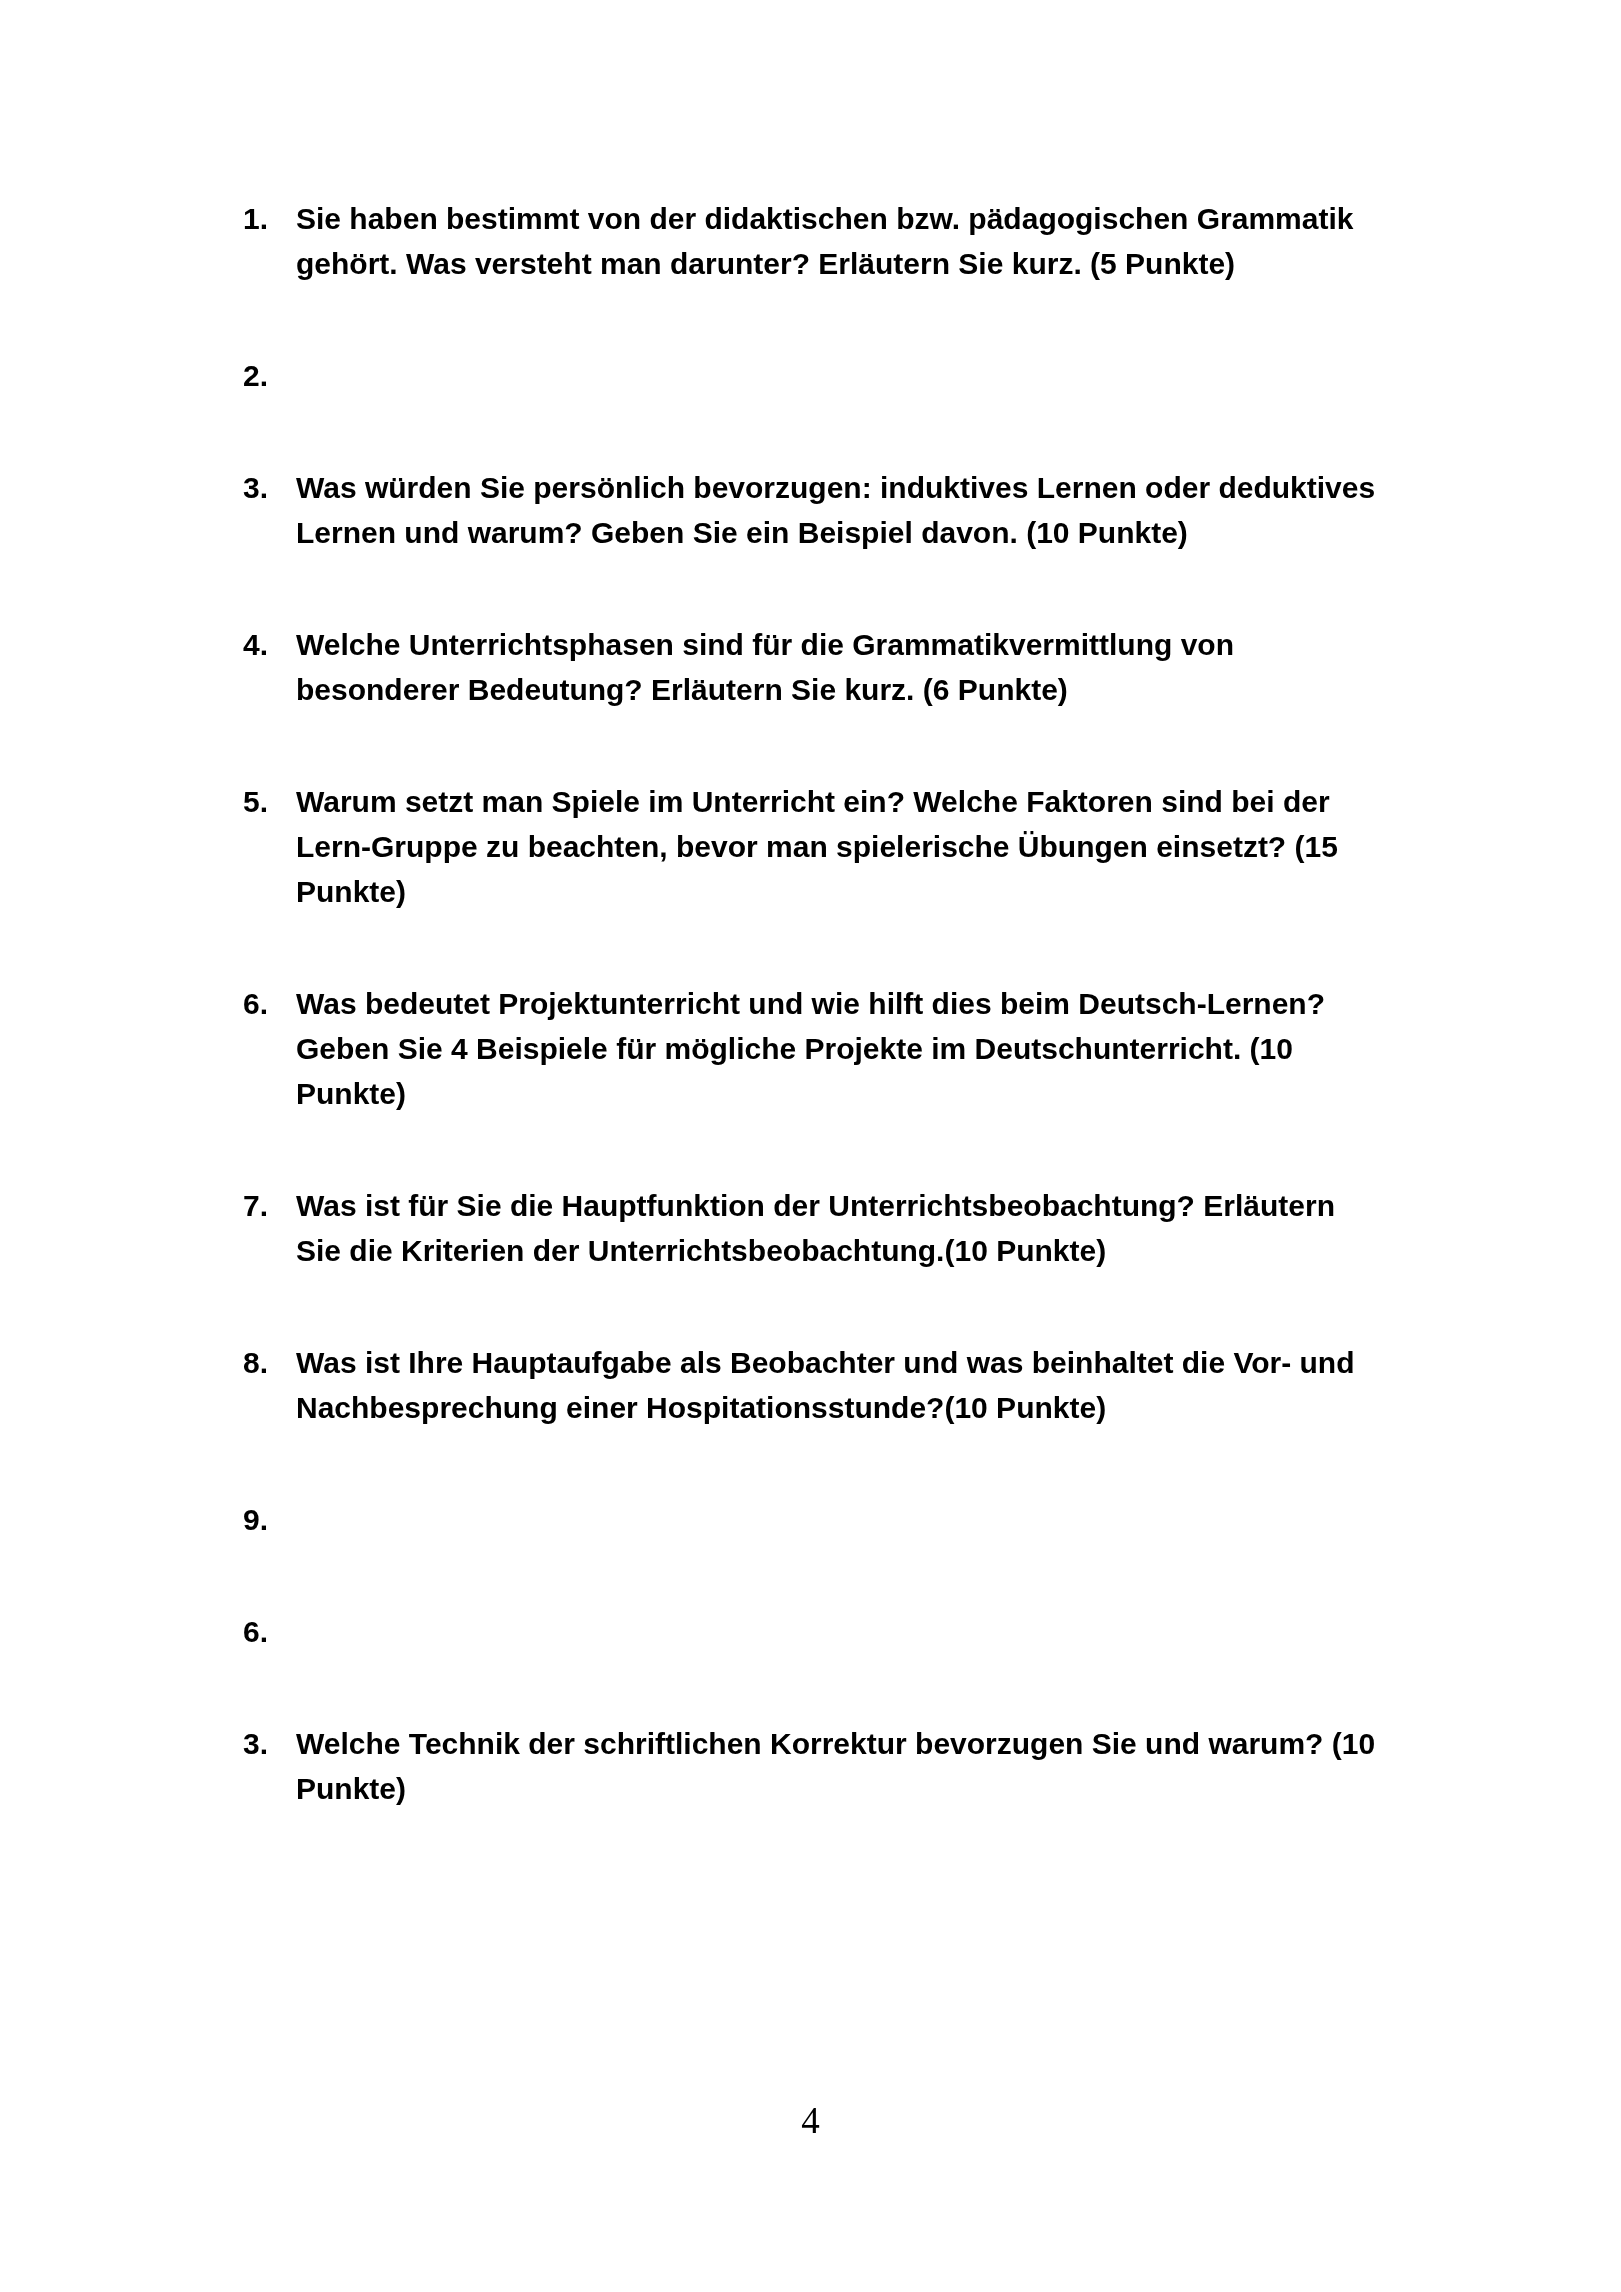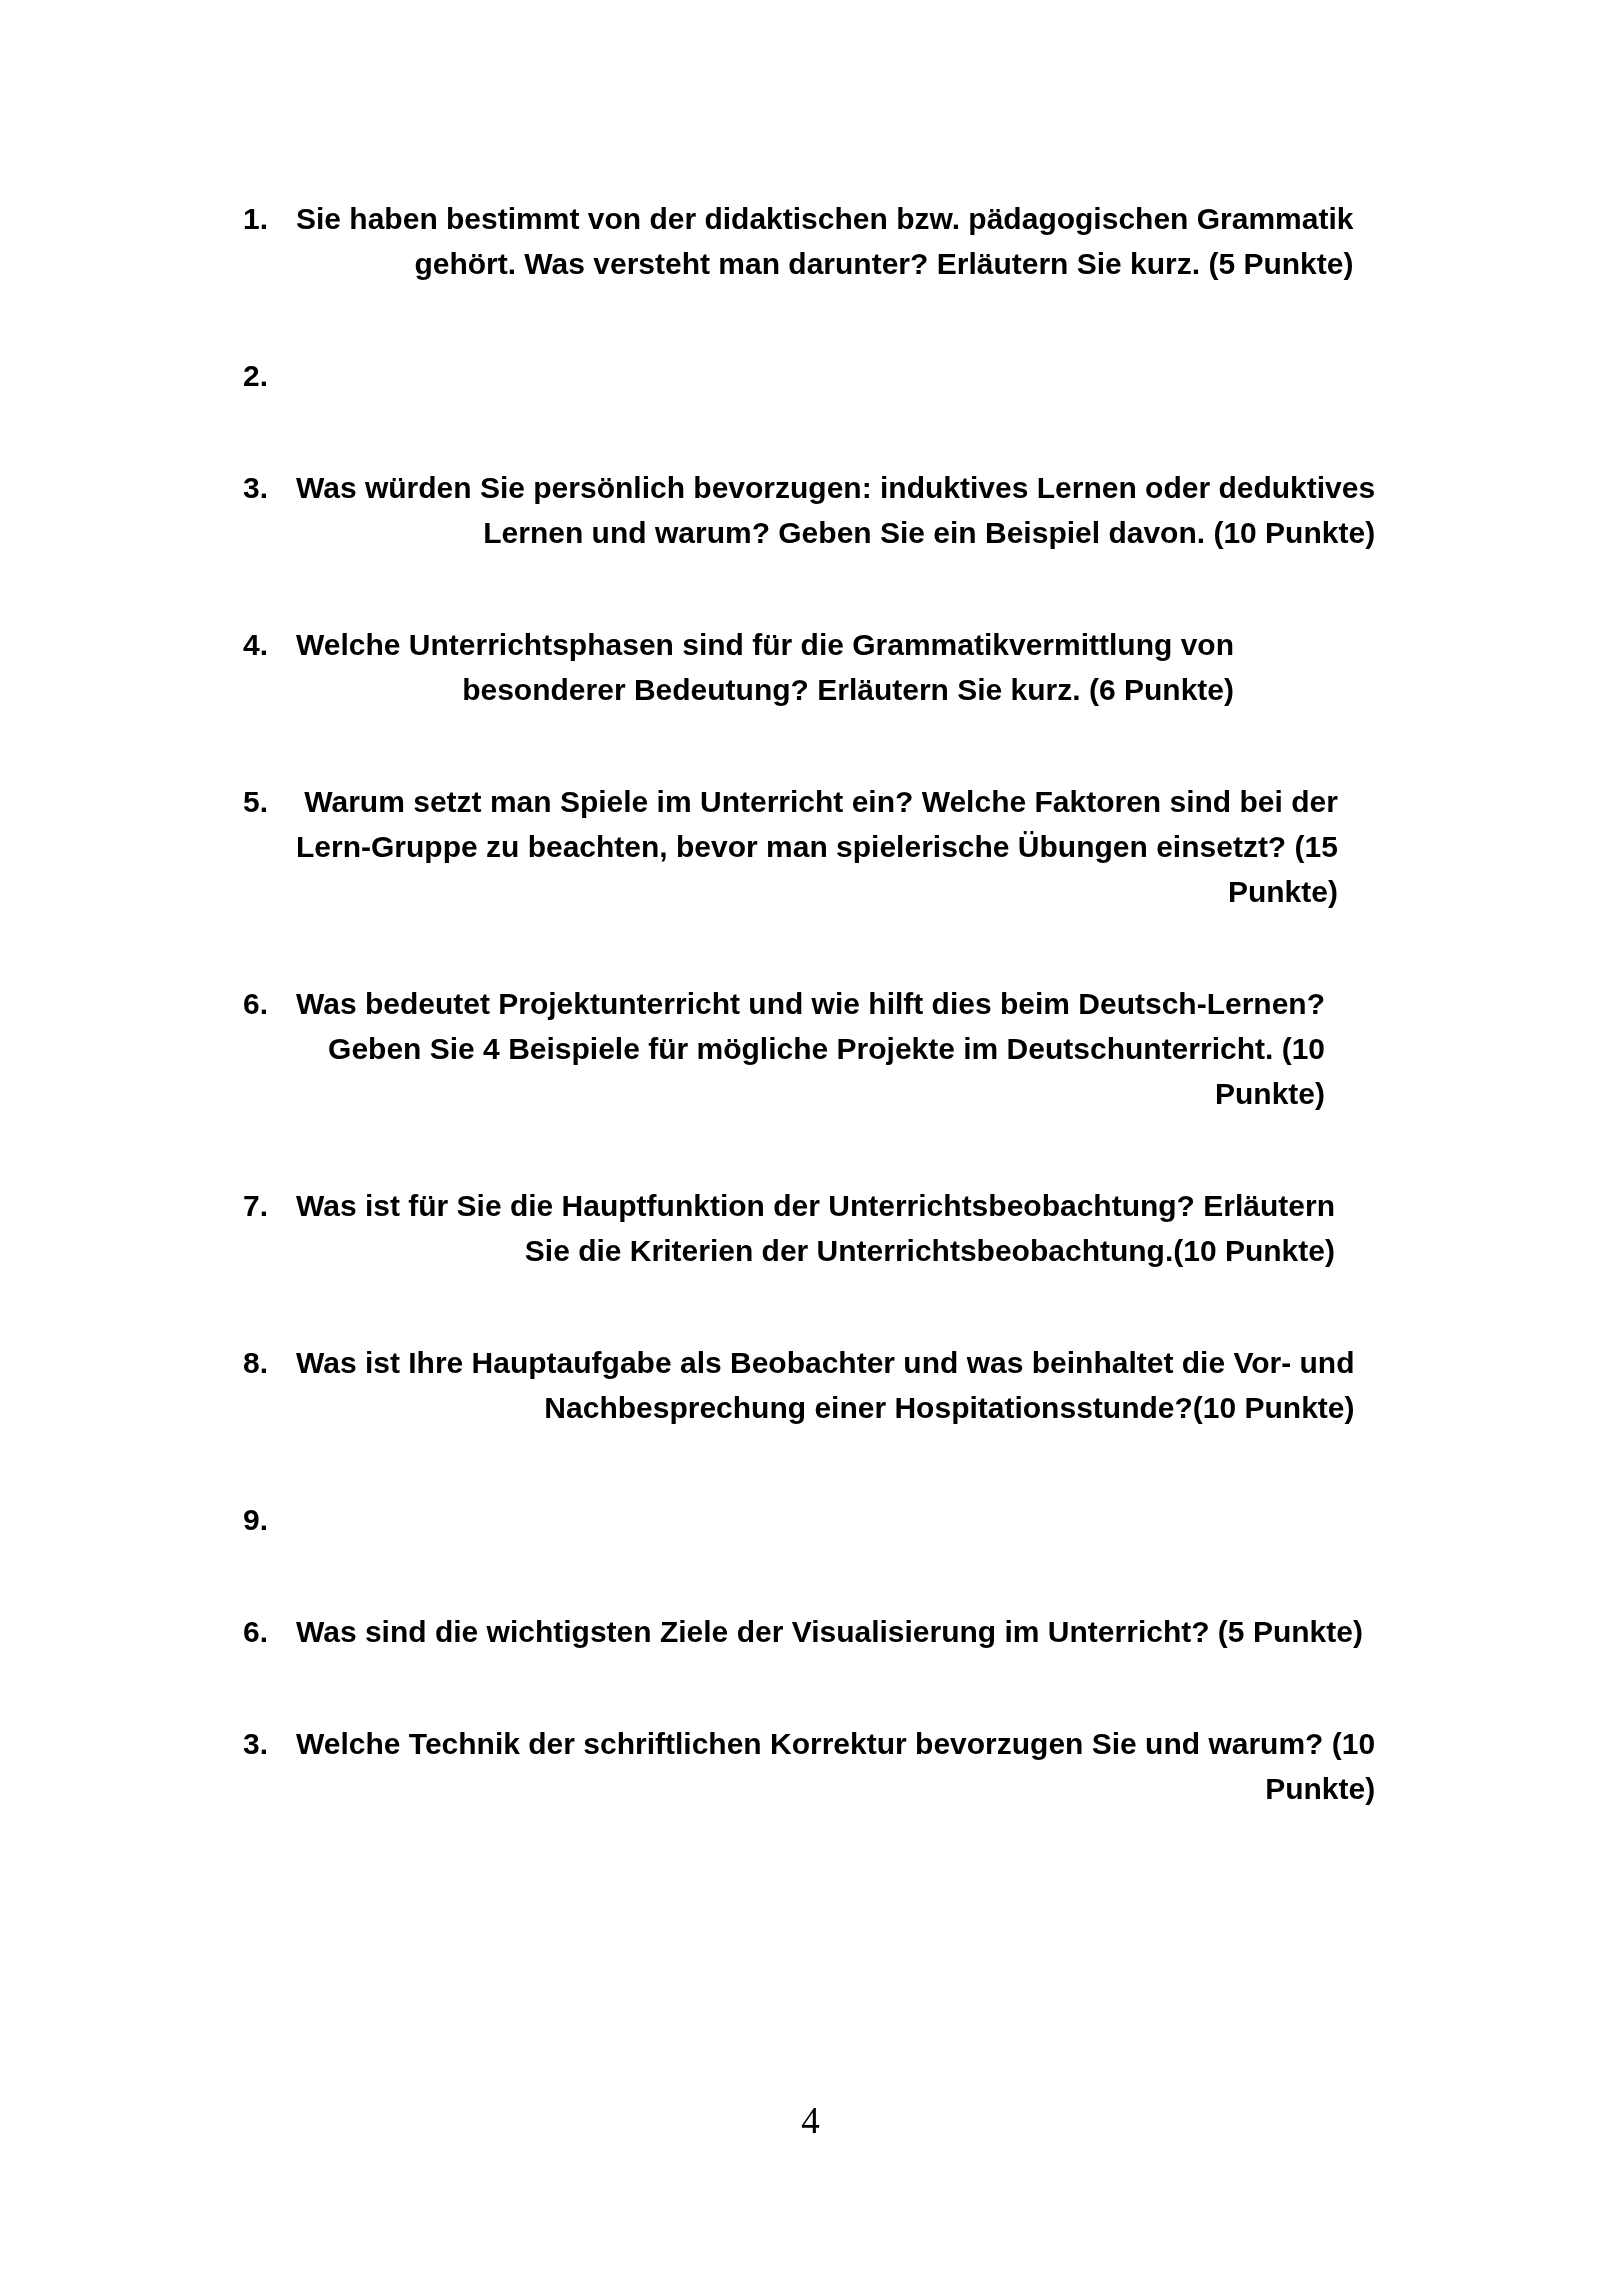--- a/index.html
+++ b/index.html
@@ -29,21 +29,20 @@
     font-weight: bold;
     font-size: 30px;
     line-height: 45px;
   }
   .q-num {
     flex: 0 0 53px;
   }
   .q-text {
     white-space: pre-line;
     max-width: 1157px;
-    text-align: right;
   }
   .page-number {
     position: absolute;
     top: 2099px;
     left: 0;
     width: 100%;
     text-align: center;
     color: #000000;
     font-family: "Liberation Serif", serif;
     font-size: 37px;
@@ -94,21 +93,20 @@
       <div class="q-item">
         <span class="q-num">8.</span>
         <span class="q-text">Was ist Ihre Hauptaufgabe als Beobachter und was beinhaltet die Vor- und
 Nachbesprechung einer Hospitationsstunde?(10 Punkte)</span>
       </div>
       <div class="q-item">
         <span class="q-num">9.</span>
       </div>
       <div class="q-item">
         <span class="q-num">6.</span>
-        <span class="q-text">Was sind die wichtigsten Ziele der Visualisierung im Unterricht? (5 Punkte)</span>
       </div>
       <div class="q-item">
         <span class="q-num">3.</span>
         <span class="q-text">Welche Technik der schriftlichen Korrektur bevorzugen Sie und warum? (10
 Punkte)</span>
       </div>
     </div>
   <div class="page-number">4</div>
 </div>
 

